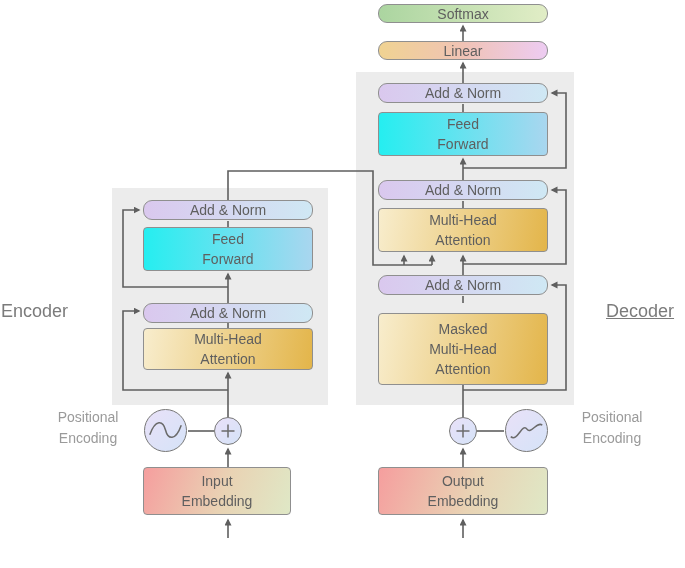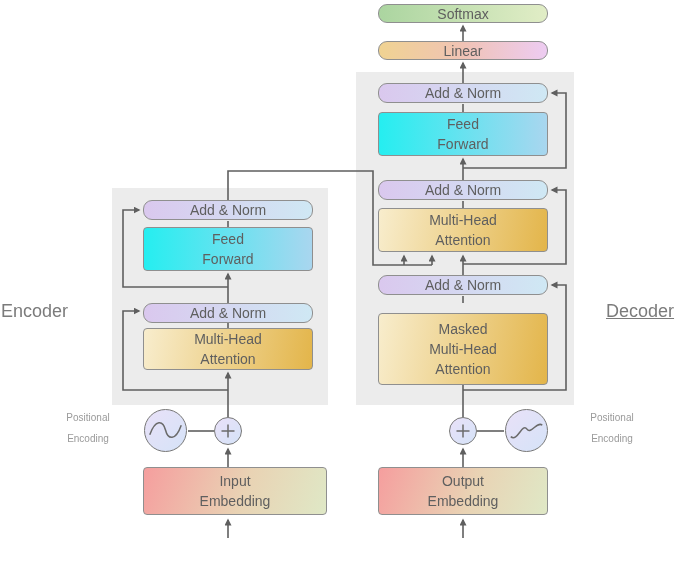--- a/index.html
+++ b/index.html
@@ -30,21 +30,21 @@
   .circle{
     position:absolute;z-index:2;box-sizing:border-box;border-radius:50%;
     border:1.6px solid #777777;background:var(--grad-circle);
   }
   .circle svg{display:block;width:100%;height:100%;}
   .glyph{stroke:#6b6b6b;stroke-width:1.6;fill:none;}
   .side-title{
     position:absolute;z-index:2;font-size:18px;color:#7b7b7b;
   }
   .muted-label{
-    position:absolute;z-index:2;font-size:10px;line-height:21px;
+    position:absolute;z-index:2;font-size:14px;line-height:21px;
     color:var(--muted-text);text-align:center;white-space:pre-line;
   }
 </style>
 </head>
 <body>
 
 <div class="canvas">
 
   <div class="panel" style="left:112px;top:188px;width:216px;height:217px;"></div>
   <div class="panel" style="left:356px;top:72px;width:218px;height:333px;"></div>
@@ -107,21 +107,21 @@
 Attention</div>
   <div class="box box-emb" style="left:378px;top:467px;width:170px;height:48px;">Output
 Embedding</div>
 
   <div class="box small box-addnorm" style="left:143px;top:200px;width:170px;height:20px;">Add &amp; Norm</div>
   <div class="box box-ff" style="left:143px;top:227px;width:170px;height:44px;">Feed
 Forward</div>
   <div class="box small box-addnorm" style="left:143px;top:303px;width:170px;height:20px;">Add &amp; Norm</div>
   <div class="box box-attn" style="left:143px;top:328px;width:170px;height:42px;">Multi-Head
 Attention</div>
-  <div class="box box-emb" style="left:143px;top:467px;width:184px;height:48px;">Input
+  <div class="box box-emb" style="left:143px;top:467px;width:148px;height:48px;">Input
 Embedding</div>
 
   <div class="circle" style="left:144px;top:409px;width:43px;height:43px;">
     <svg viewBox="0 0 43 43">
       <path class="glyph" d="M5,26 C11,9 19,11 21.5,21 C24,31 32,33 38,16"></path>
     </svg>
   </div>
   <div class="circle" style="left:214px;top:417px;width:28px;height:28px;">
     <svg viewBox="0 0 28 28">
       <path class="glyph" d="M14,7 L14,21 M7,14 L21,14"></path>

